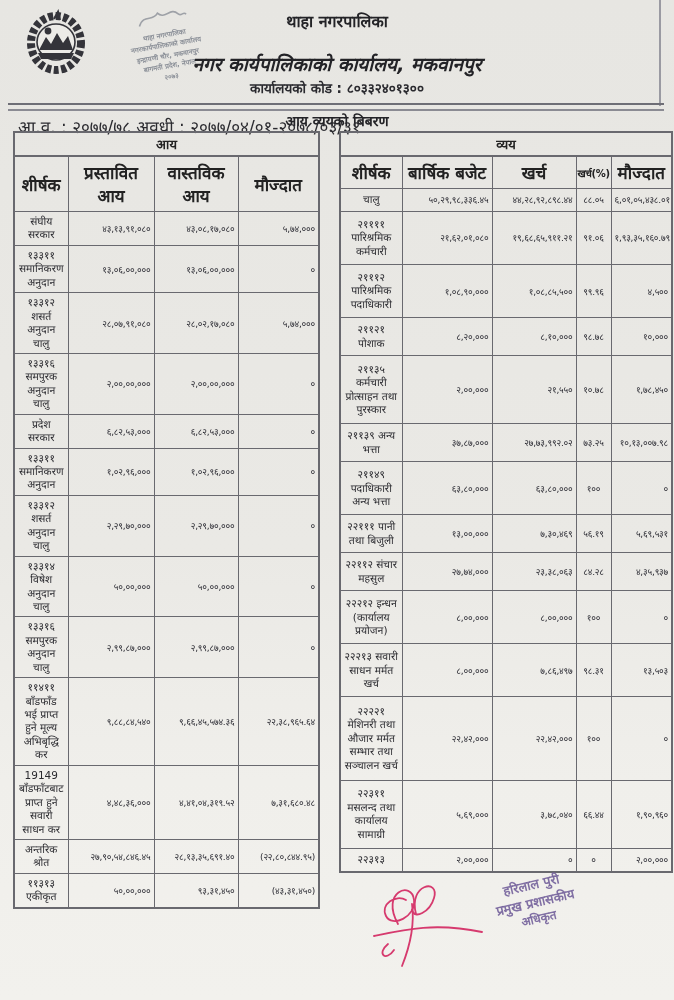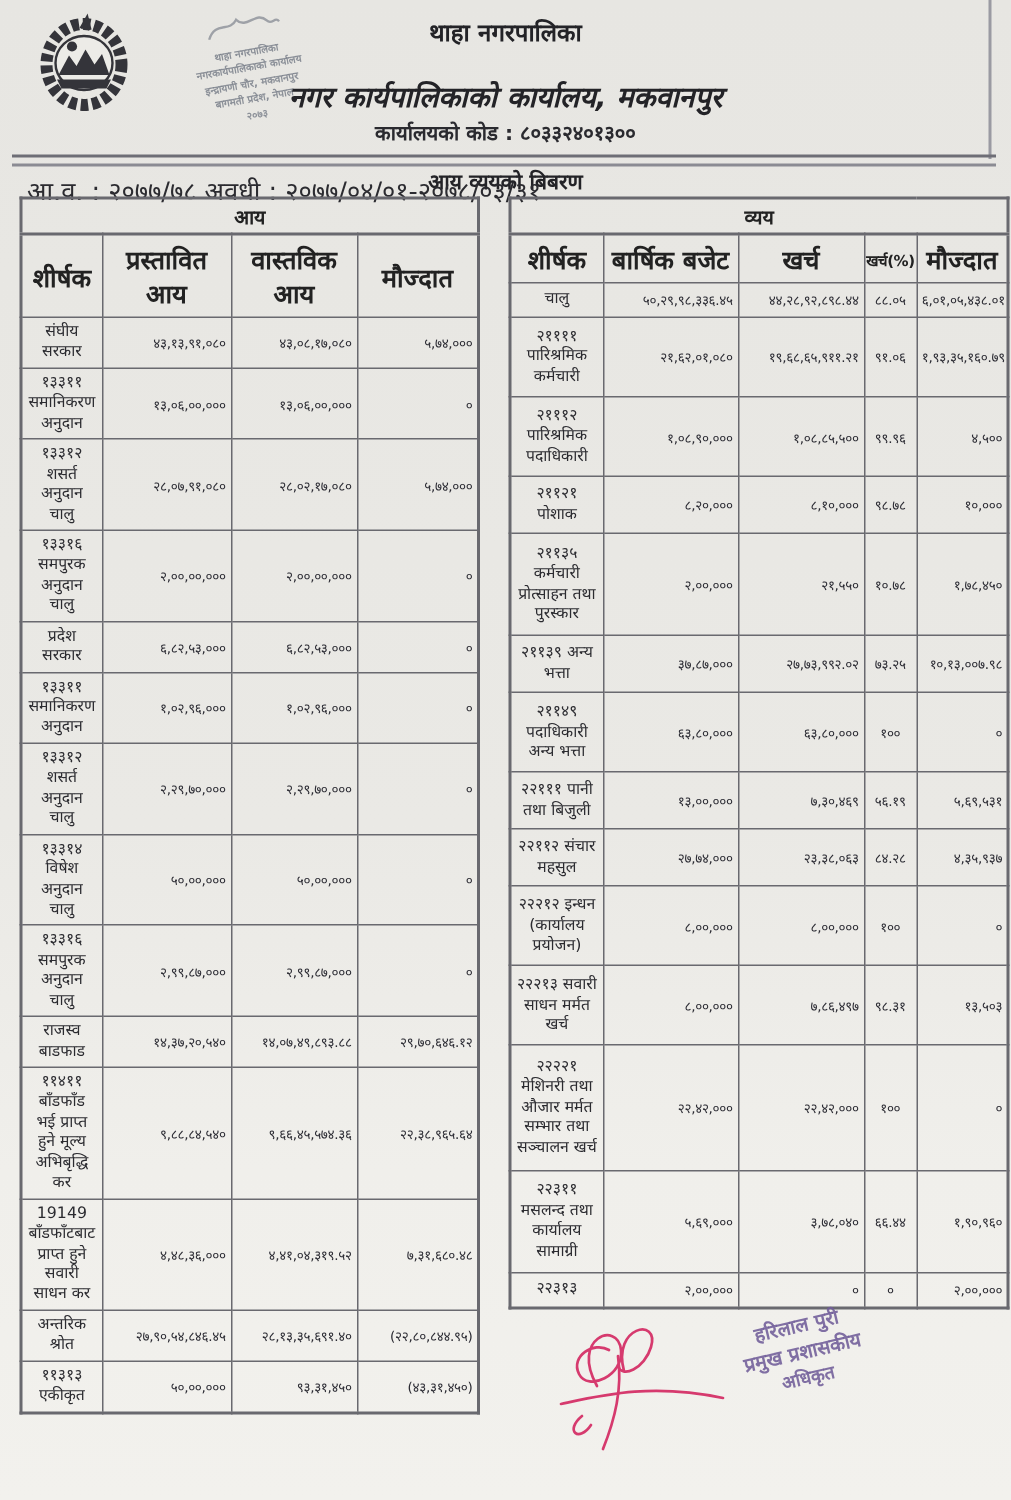--- a/index.html
+++ b/index.html
@@ -176,26 +176,20 @@
             <td class="num">५०,००,०००</td>
             <td class="num">०</td>
           </tr>
           <tr>
             <td class="title">१३३१६ समपुरक अनुदान चालु</td>
             <td class="num">२,९९,८७,०००</td>
             <td class="num">२,९९,८७,०००</td>
             <td class="num">०</td>
           </tr>
           <tr>
-            <td class="title">राजस्व बाडफाड</td>
-            <td class="num">१४,३७,२०,५४०</td>
-            <td class="num">१४,०७,४९,८९३.८८</td>
-            <td class="num">२९,७०,६४६.१२</td>
-          </tr>
-          <tr>
             <td class="title">११४११ बाँडफाँड भई प्राप्त हुने मूल्य अभिबृद्धि कर</td>
             <td class="num">९,८८,८४,५४०</td>
             <td class="num">९,६६,४५,५७४.३६</td>
             <td class="num">२२,३८,९६५.६४</td>
           </tr>
           <tr>
             <td class="title">19149 बाँडफाँटबाट प्राप्त हुने सवारी साधन कर</td>
             <td class="num">४,४८,३६,०००</td>
             <td class="num">४,४१,०४,३१९.५२</td>
             <td class="num">७,३१,६८०.४८</td>

